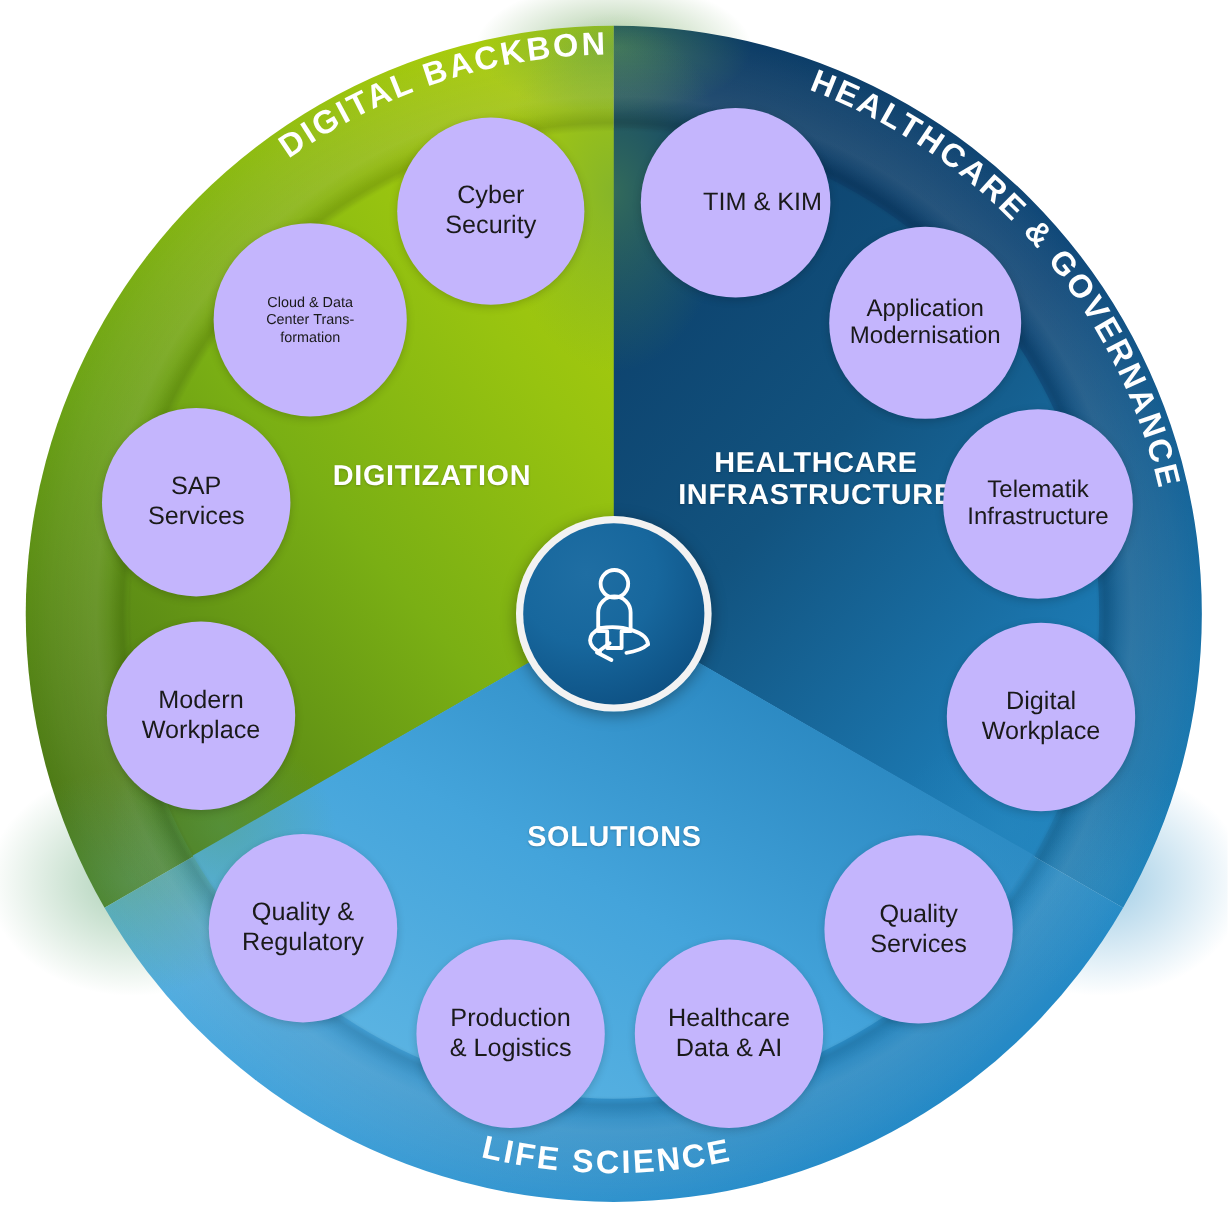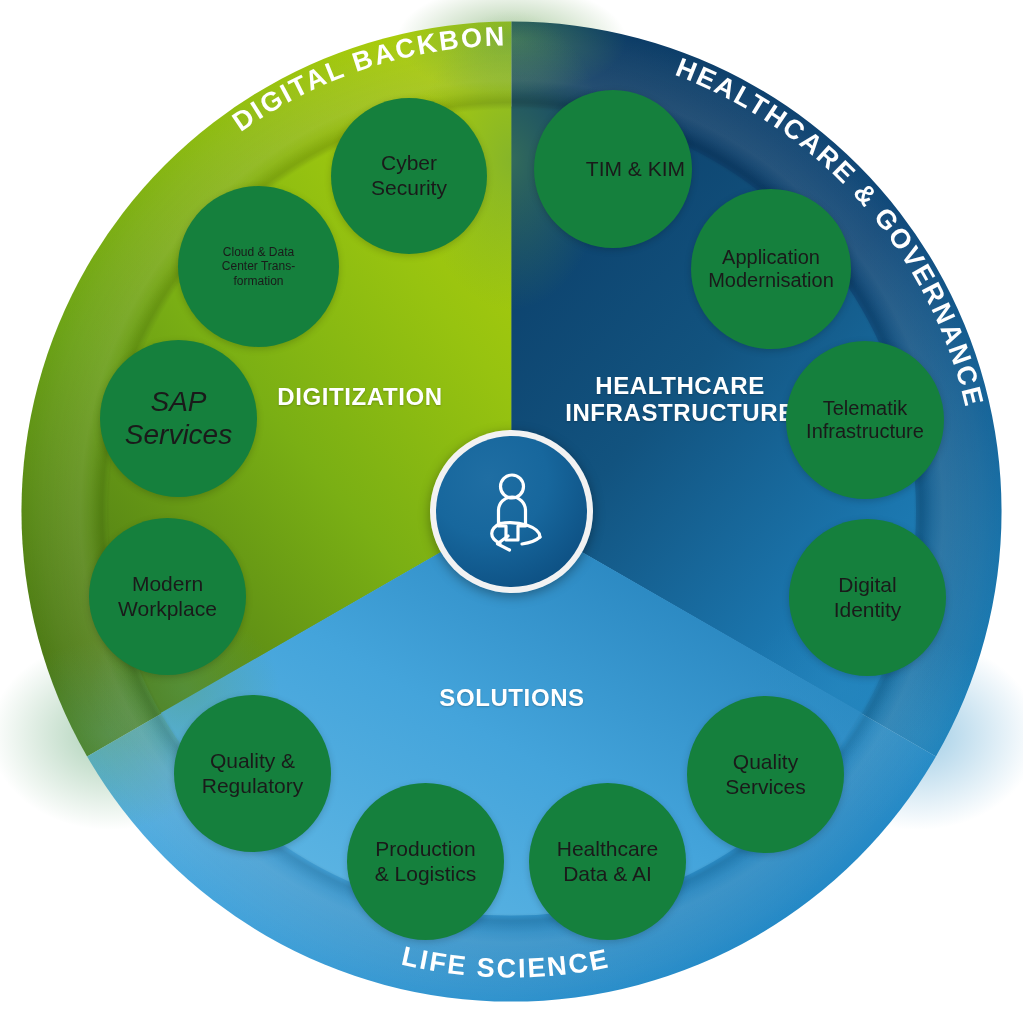--- a/index.html
+++ b/index.html
@@ -23,21 +23,21 @@
     top: 0;
     left: 0;
     width: 1023px;
     height: 1024px;
   }
 
   
   .bubble {
     position: absolute;
     border-radius: 50%;
-    background: #15803d;
+    background: #c4b5fd;
     display: flex;
     align-items: center;
     justify-content: center;
     text-align: center;
     color: #1a1a1a;
     line-height: 1.17;
     box-sizing: border-box;
     box-shadow: 0 2px 7px rgba(0,0,0,0.18);
   }
   .bubble span {
@@ -206,42 +206,42 @@
 
   <div class="bubble" style="left: 331px; top: 98px; width: 156px; height: 156px; font-size: 21px;">
     <span>Cyber
 Security</span>
   </div>
   <div class="bubble" style="left: 178px; top: 186px; width: 161px; height: 161px; font-size: 12px;">
     <span>Cloud &amp; Data
 Center Trans-
 formation</span>
   </div>
-  <div class="bubble" style="left: 100px; top: 340px; width: 157px; height: 157px; font-size: 28px; font-style: italic;">
+  <div class="bubble" style="left: 85px; top: 340px; width: 157px; height: 157px; font-size: 21px;">
     <span>SAP
 Services</span>
   </div>
   <div class="bubble" style="left: 89px; top: 518px; width: 157px; height: 157px; font-size: 21px;">
     <span>Modern
 Workplace</span>
   </div>
   <div class="bubble" style="left: 534px; top: 90px; width: 158px; height: 158px; font-size: 21px; justify-content: flex-end;">
     <span>TIM &amp; KIM</span>
   </div>
   <div class="bubble" style="left: 691px; top: 189px; width: 160px; height: 160px; font-size: 20px;">
     <span>Application
 Modernisation</span>
   </div>
   <div class="bubble" style="left: 786px; top: 341px; width: 158px; height: 158px; font-size: 20px;">
     <span>Telematik
 Infrastructure</span>
   </div>
   <div class="bubble" style="left: 789px; top: 519px; width: 157px; height: 157px; font-size: 21px;">
     <span>Digital
-Identity</span>
+Workplace</span>
   </div>
   <div class="bubble" style="left: 687px; top: 696px; width: 157px; height: 157px; font-size: 21px;">
     <span>Quality
 Services</span>
   </div>
   <div class="bubble" style="left: 529px; top: 783px; width: 157px; height: 157px; font-size: 21px;">
     <span>Healthcare
 Data &amp; AI</span>
   </div>
   <div class="bubble" style="left: 347px; top: 783px; width: 157px; height: 157px; font-size: 21px; text-align: center;">

